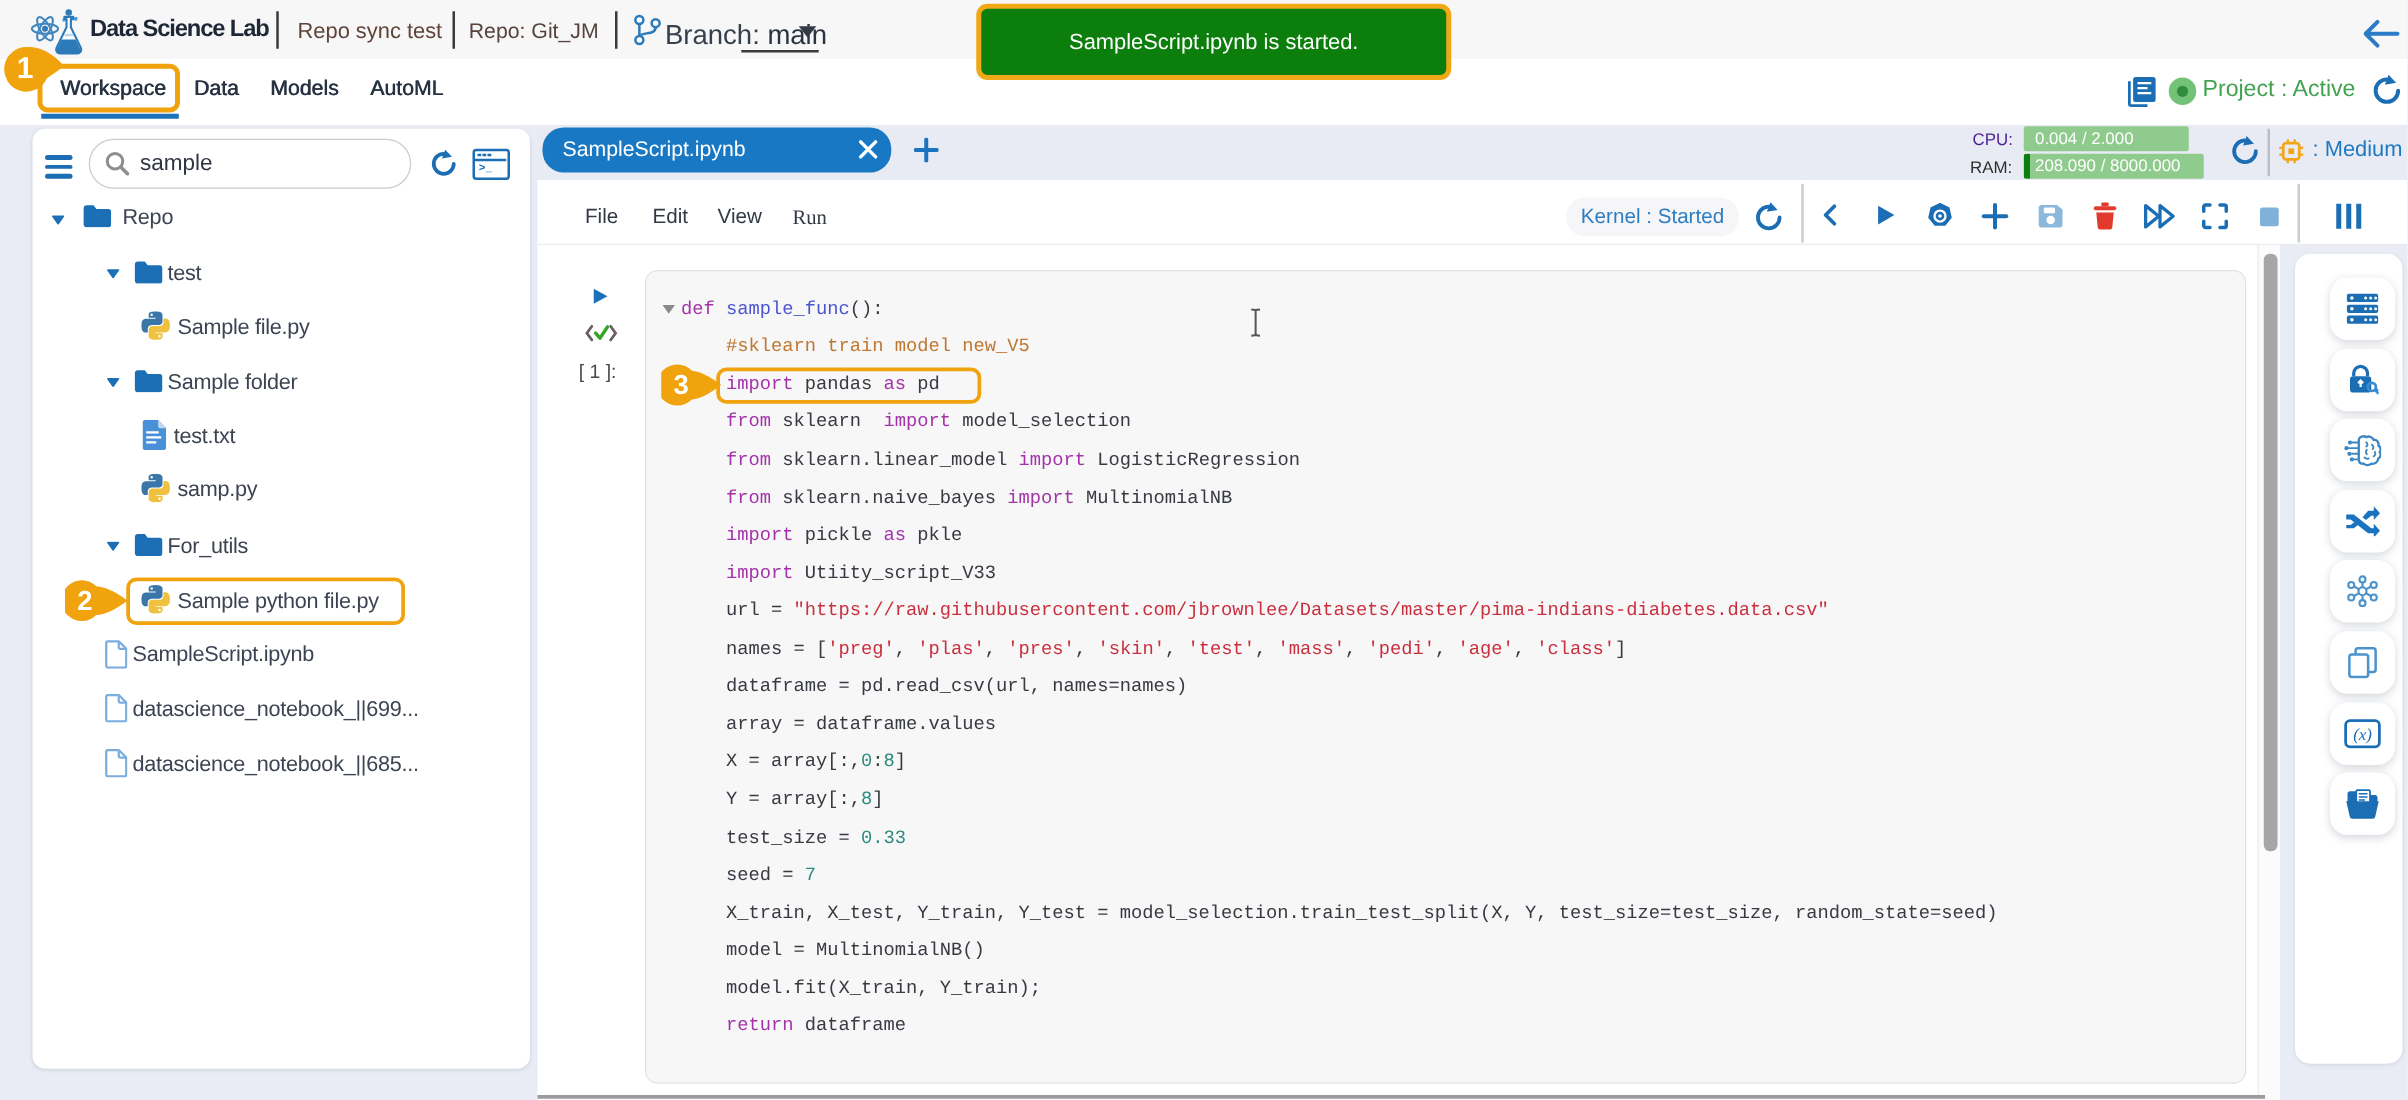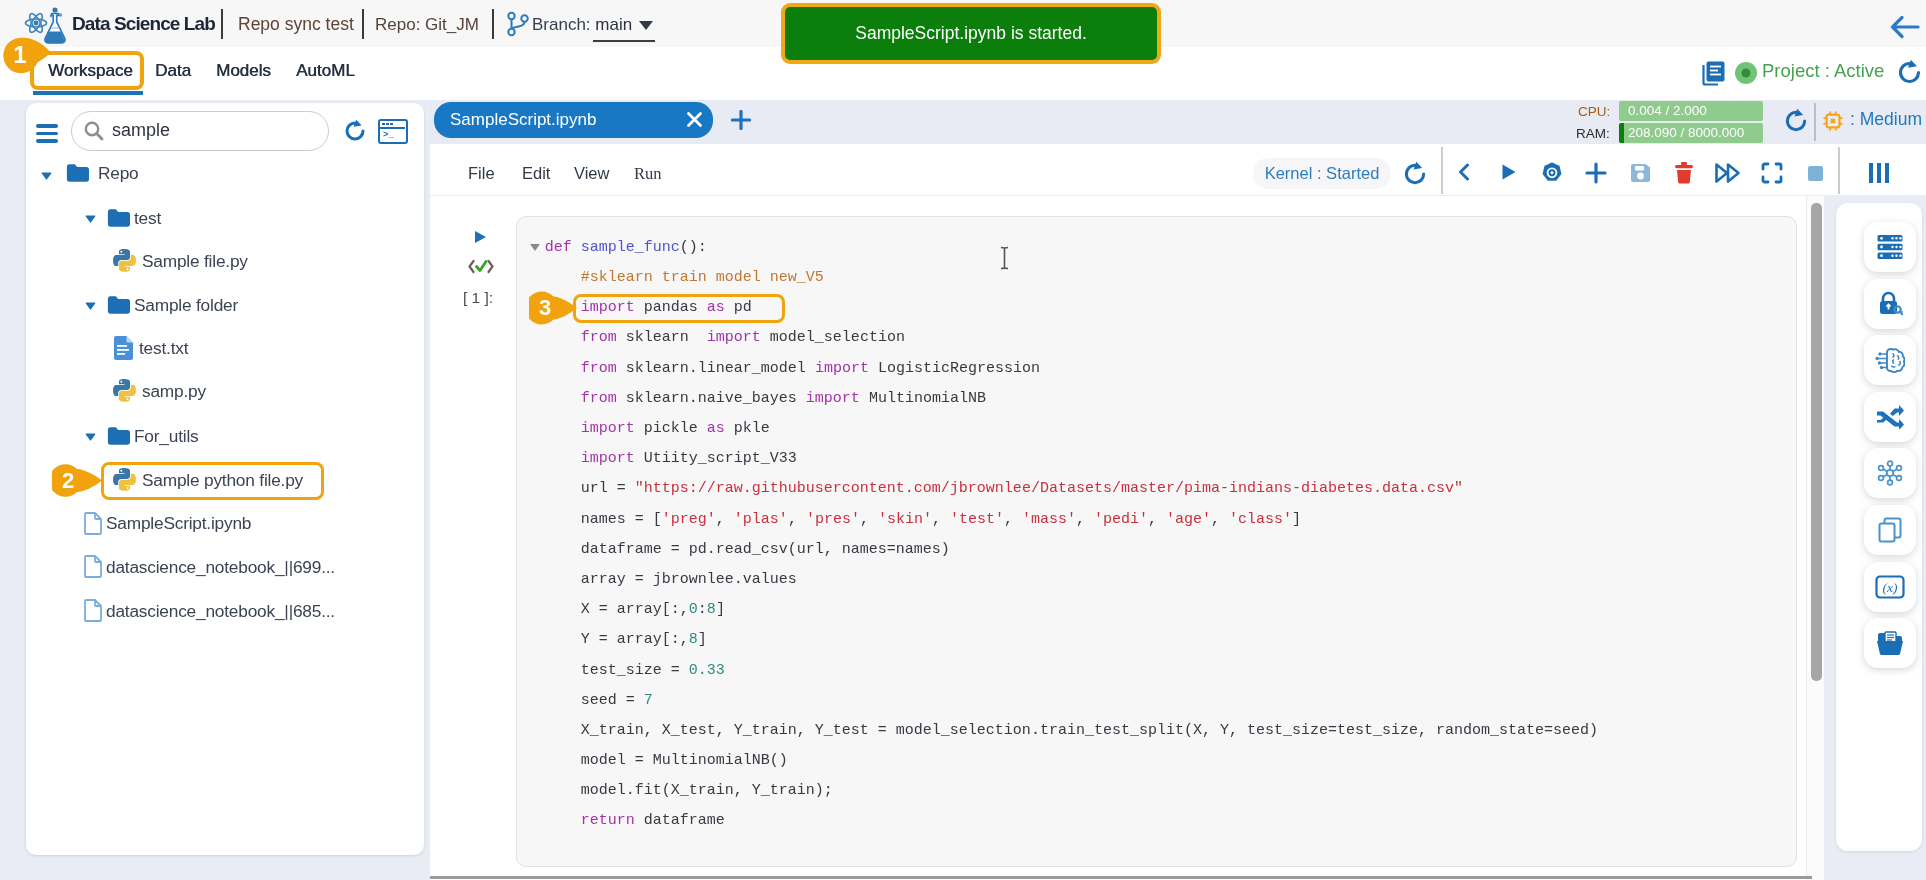--- a/index.html
+++ b/index.html
@@ -79,21 +79,21 @@
   <div class="abs toptext2" style="left:375px; top:15px;">Repo: Git_JM</div>
   <div class="abs topsep" style="left:492px; top:9px;"></div>
   <div class="abs" id="branchicon" style="left:506px; top:11px;"><svg width="24" height="26" viewBox="0 0 24 26">
     <g stroke="#2d7ab8" stroke-width="2" fill="#fff">
     <circle cx="5.5" cy="5" r="3.2"></circle>
           <circle cx="5.5" cy="21" r="3.2"></circle>
           <circle cx="18.5" cy="7.5" r="3.2"></circle>
     <path d="M5.5 8.2 V17.8 M18.5 10.7 c0 4-4 4.5-7 5 c-3 .5-5 1-6 2" fill="none"></path>
         </g>
   </svg></div>
-  <div class="abs" style="left:532px; top:15px; font-size:17px; color:#37404d;">Branch: <span style="color:#2a3340;">main</span></div>
+  <div class="abs" style="left:532px; top:15px; font-size:22px; color:#37404d;">Branch: <span style="color:#2a3340;">main</span></div>
   <div class="abs" style="left:639px; top:21px; width:0; height:0; border-left:7px solid transparent; border-right:7px solid transparent; border-top:9px solid #333a45;"></div>
   <div class="abs" style="left:593px; top:40px; width:62px; height:2px; background:#3c3c3c;"></div>
   <div class="abs" id="toast">SampleScript.ipynb is started.</div>
   <div class="abs" id="backarrow" style="left:1890px; top:14px;"><svg width="30" height="26" viewBox="0 0 30 26">
         <path d="M28 13 H3 M12 3.5 L2.5 13 L12 22.5" fill="none" stroke="#2b7bc6" stroke-width="3.2" stroke-linecap="round" stroke-linejoin="round"></path>
       </svg></div>
 
   <div class="abs navtab" style="left:48px; top:61px;">Workspace</div>
   <div class="abs navtab" style="left:155px; top:61px;">Data</div>
   <div class="abs navtab" style="left:216px; top:61px;">Models</div>
@@ -222,22 +222,22 @@
 
   <div class="abs" id="tabstrip"></div>
   <div class="abs" id="tabpill">SampleScript.ipynb</div>
   <div class="abs" id="tabclose" style="left:686px; top:111px;"><svg width="17" height="17" viewBox="0 0 17 17">
         <path d="M2.5 2.5 L14.5 14.5 M14.5 2.5 L2.5 14.5" stroke="#fff" stroke-width="2.8" stroke-linecap="round"></path>
       </svg></div>
   <div class="abs" id="plusbtn" style="left:731px; top:110px;"><svg width="20" height="20" viewBox="0 0 20 20">
         <path d="M10 1.5 V18.5 M1.5 10 H18.5" stroke="#1b72bf" stroke-width="3.2" stroke-linecap="round"></path>
       </svg></div>
   <div class="abs" id="resources">
-    <div class="abs" style="left:1578px; top:104px; font-size:13.5px; color:#a16207;">CPU:</div>
-    <div class="abs" style="left:1619px; top:101px; width:144px; height:20px; background:#90cb8e; border-radius:2px; color:#fefefe; font-size:13.5px; line-height:20px; padding-left:9px;">0.004 / 2.000</div>
+    <div class="abs" style="left:1578px; top:104px; font-size:13.5px; color:#4c1d95;">CPU:</div>
+    <div class="abs" style="left:1619px; top:101px; width:132px; height:20px; background:#90cb8e; border-radius:2px; color:#fefefe; font-size:13.5px; line-height:20px; padding-left:9px;">0.004 / 2.000</div>
     <div class="abs" style="left:1576px; top:126px; font-size:13.5px; color:#2e2e2e;">RAM:</div>
     <div class="abs" style="left:1619px; top:123px; width:144px; height:20px; background:#90cb8e; border-radius:2px; color:#fefefe; font-size:13.5px; line-height:20px; padding-left:9px; overflow:hidden;"><div style="position:absolute;left:0;top:0;width:5px;height:20px;background:#0c7e0d;"></div>208.090 / 8000.000</div>
     <svg class="abs" style="left:1783px; top:108px;" width="26" height="26" viewBox="0 0 24 24">
         <path d="M12 4 a8 8 0 1 0 8 8" fill="none" stroke="#1b6db4" stroke-width="2.8" stroke-linecap="round"></path>
         <path d="M12 4 L12 0.5 L19 4 L12 8 Z" fill="#1b6db4" transform="rotate(20 12 4)"></path>
       </svg>
     <div class="abs" style="left:1814px; top:103px; width:1.5px; height:38px; background:#b9bdc6;"></div>
     <svg class="abs" style="left:1822px; top:110px;" width="22" height="22" viewBox="0 0 24 24">
         <rect x="5" y="5" width="14" height="14" rx="2.5" fill="none" stroke="#f2a71b" stroke-width="2.4"></rect>
         <rect x="9.5" y="9.5" width="5" height="5" fill="#f2a71b"></rect>
@@ -335,21 +335,21 @@
 <div>    <span class="cm">#sklearn train model new_V5</span></div>
 <div>    <span class="kw">import</span> pandas <span class="kw">as</span> pd</div>
 <div>    <span class="kw">from</span> sklearn  <span class="kw">import</span> model_selection</div>
 <div>    <span class="kw">from</span> sklearn.linear_model <span class="kw">import</span> LogisticRegression</div>
 <div>    <span class="kw">from</span> sklearn.naive_bayes <span class="kw">import</span> MultinomialNB</div>
 <div>    <span class="kw">import</span> pickle <span class="kw">as</span> pkle</div>
 <div>    <span class="kw">import</span> Utiity_script_V33</div>
 <div>    url = <span class="st">"https://raw.githubusercontent.com/jbrownlee/Datasets/master/pima-indians-diabetes.data.csv"</span></div>
 <div>    names = [<span class="st">'preg'</span>, <span class="st">'plas'</span>, <span class="st">'pres'</span>, <span class="st">'skin'</span>, <span class="st">'test'</span>, <span class="st">'mass'</span>, <span class="st">'pedi'</span>, <span class="st">'age'</span>, <span class="st">'class'</span>]</div>
 <div>    dataframe = pd.read_csv(url, names=names)</div>
-<div>    array = jbrownlee.values</div>
+<div>    array = dataframe.values</div>
 <div>    X = array[:,<span class="nm">0</span>:<span class="nm">8</span>]</div>
 <div>    Y = array[:,<span class="nm">8</span>]</div>
 <div>    test_size = <span class="nm">0.33</span></div>
 <div>    seed = <span class="nm">7</span></div>
 <div>    X_train, X_test, Y_train, Y_test = model_selection.train_test_split(X, Y, test_size=test_size, random_state=seed)</div>
 <div>    model = MultinomialNB()</div>
 <div>    model.fit(X_train, Y_train);</div>
 <div>    <span class="kw">return</span> dataframe</div>
       </div>
   </div>

